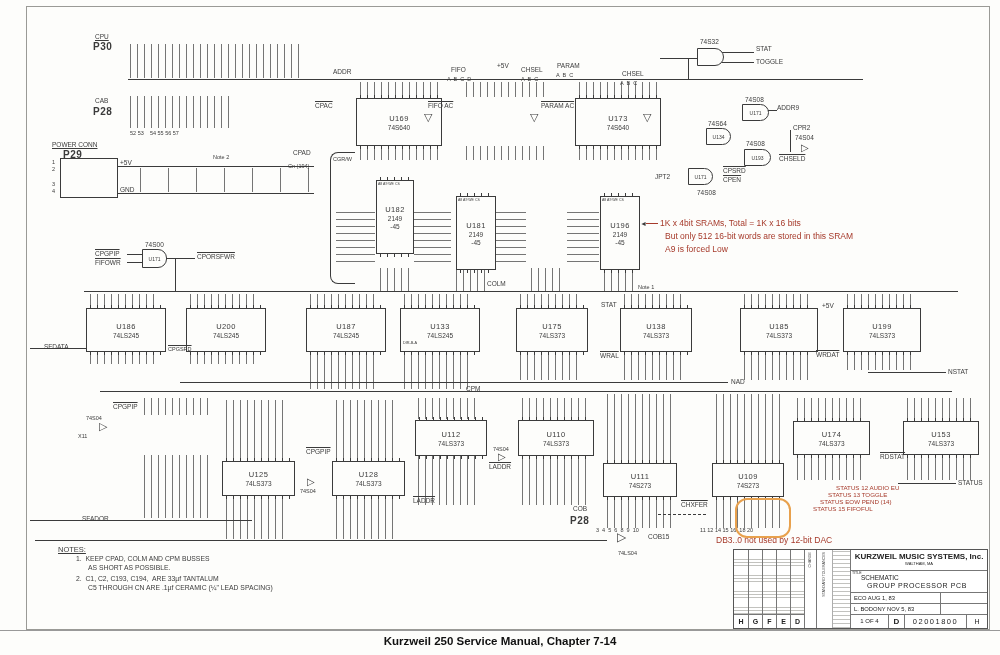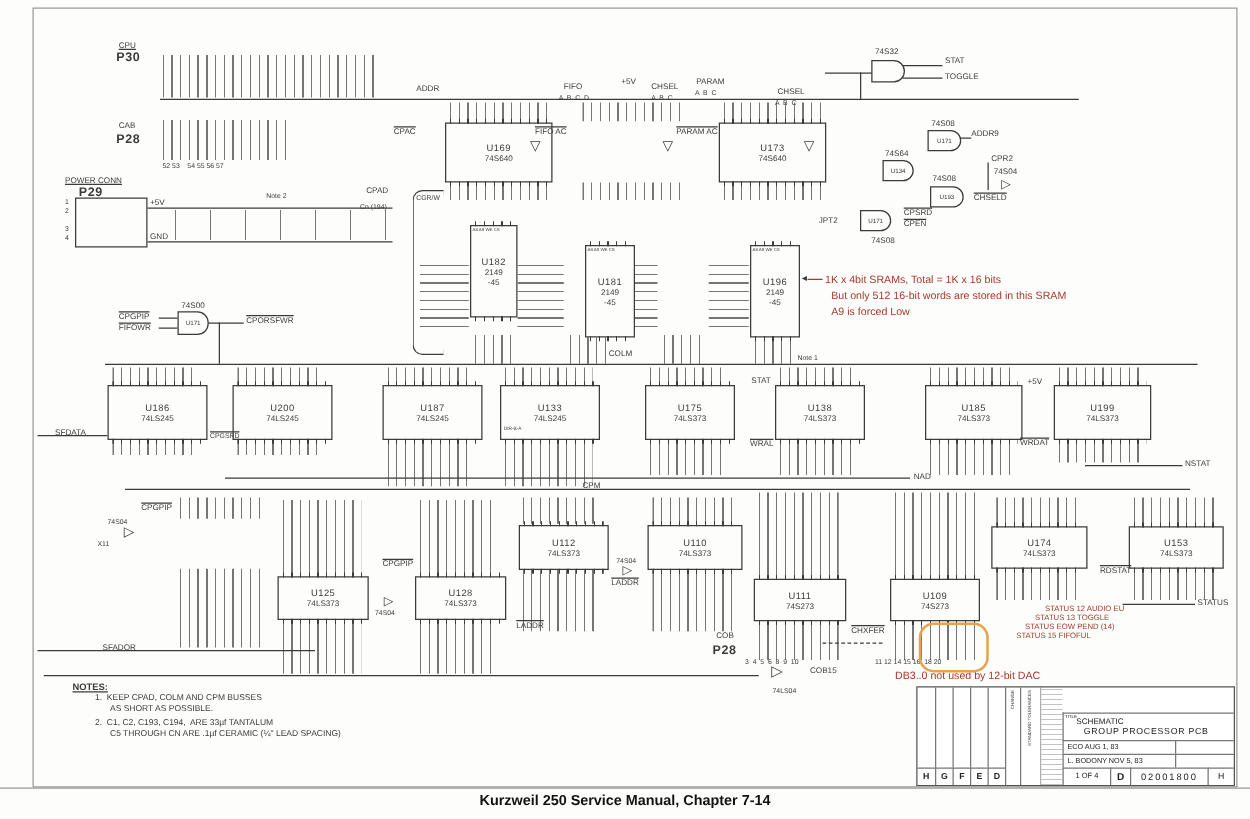--- a/index.html
+++ b/index.html
@@ -190,21 +190,21 @@
 
   <div class="lbl" style="left:293px;top:149px">CPAD</div>
   <div class="lbl sm" style="left:333px;top:156px">CGR/W</div>
 
   <div class="ic" style="left:376px;top:180px;width:36px;height:72px">
     <span class="sm" style="position:absolute;top:1px;left:1px;font-size:3.5px">A8 A9      WE CS</span>
     <span class="ref">U182</span>
     <span class="part">2149</span>
     <span class="part">-45</span>
   </div>
-  <div class="ic" style="left:468px;top:196px;width:38px;height:72px">
+  <div class="ic" style="left:456px;top:196px;width:38px;height:72px">
     <span class="sm" style="position:absolute;top:1px;left:1px;font-size:3.5px">A8 A9      WE CS</span>
     <span class="ref">U181</span>
     <span class="part">2149</span>
     <span class="part">-45</span>
   </div>
   <div class="ic" style="left:600px;top:196px;width:38px;height:72px">
     <span class="sm" style="position:absolute;top:1px;left:1px;font-size:3.5px">A8 A9      WE CS</span>
     <span class="ref">U196</span>
     <span class="part">2149</span>
     <span class="part">-45</span>
@@ -318,21 +318,21 @@
   <div class="lbl big" style="left:570px;top:515px">P28</div>
   <div class="lbl sm" style="left:596px;top:527px">3  4  5  6  8  9  10</div>
   <div class="lbl sm" style="left:700px;top:527px">11 12 14 15 16  18 20</div>
   <div class="hilite" style="left:735px;top:498px;width:52px;height:36px"></div>
   <div class="icon" style="left:617px;top:531px;font-size:12px">▷</div>
   <div class="lbl sm" style="left:618px;top:550px">74LS04</div>
   <div class="lbl" style="left:648px;top:533px">COB15</div>
   <div class="lbl red" style="left:716px;top:535px;font-size:8.5px">DB3..0 not used by 12-bit DAC</div>
   <div class="lbl" style="left:82px;top:515px">SFADOR</div>
 
-  <div class="lbl" style="left:58px;top:545px;font-size:7.5px;font-weight:bold;text-decoration:underline">NOTES:</div>
+  <div class="lbl" style="left:58px;top:545px;font-size:7.5px;font-weight:normal;text-decoration:underline">NOTES:</div>
   <div class="lbl" style="left:76px;top:555px;font-size:6.8px">1.  KEEP CPAD, COLM AND CPM BUSSES</div>
   <div class="lbl" style="left:88px;top:564px;font-size:6.8px">AS SHORT AS POSSIBLE.</div>
   <div class="lbl" style="left:76px;top:575px;font-size:6.8px">2.  C1, C2, C193, C194,  ARE 33µf TANTALUM</div>
   <div class="lbl" style="left:88px;top:584px;font-size:6.8px">C5 THROUGH CN ARE .1µf CERAMIC (¼" LEAD SPACING)</div>
 
   <div class="tb" style="left:733px;top:549px;width:253px;height:78px">
     <div class="cell scrib" style="left:0;top:0;width:14px;height:64px;border-left:none;border-top:none"></div>
     <div class="cell scrib" style="left:14px;top:0;width:14px;height:64px;border-top:none"></div>
     <div class="cell scrib" style="left:28px;top:0;width:14px;height:64px;border-top:none"></div>
     <div class="cell scrib" style="left:42px;top:0;width:14px;height:64px;border-top:none"></div>
@@ -342,20 +342,24 @@
     <div class="cell" style="left:28px;top:64px;width:14px;height:14px;text-align:center;font-weight:bold;font-size:7px;line-height:13px">F</div>
     <div class="cell" style="left:42px;top:64px;width:14px;height:14px;text-align:center;font-weight:bold;font-size:7px;line-height:13px">E</div>
     <div class="cell" style="left:56px;top:64px;width:14px;height:14px;text-align:center;font-weight:bold;font-size:7px;line-height:13px">D</div>
     <div class="cell" style="left:70px;top:0;width:12px;height:78px;border-top:none">
         <span class="rot" style="margin:2px auto;display:block">CHANGE</span>
       </div>
     <div class="cell" style="left:82px;top:0;width:16px;height:78px;border-top:none">
         <span class="rot" style="margin:2px auto;display:block">STANDARD TOLERANCES</span>
       </div>
     <div class="cell dots" style="left:98px;top:0;width:18px;height:78px;border-top:none"></div>
+    <div class="cell" style="left:116px;top:0;width:137px;height:20px;border-top:none;text-align:center">
+      <div style="font-weight:bold;font-size:8px;margin-top:2px">KURZWEIL MUSIC SYSTEMS, Inc.</div>
+      <div style="font-size:4px">WALTHAM, MA</div>
+    </div>
     <div class="cell" style="left:116px;top:20px;width:137px;height:22px">
       <span style="position:absolute;left:1px;top:0;font-size:3.5px">TITLE</span>
       <div style="font-size:6.5px;margin:3px 0 0 10px">SCHEMATIC</div>
       <div style="font-size:7px;margin:1px 0 0 16px;letter-spacing:.6px">GROUP PROCESSOR PCB</div>
     </div>
     <div class="cell" style="left:116px;top:42px;width:90px;height:11px;font-size:5.8px;padding:2px 0 0 3px">ECO   AUG 1, 83</div>
     <div class="cell" style="left:206px;top:42px;width:47px;height:11px"></div>
     <div class="cell" style="left:116px;top:53px;width:90px;height:11px;font-size:5.8px;padding:2px 0 0 3px">L. BODONY  NOV 5, 83</div>
     <div class="cell" style="left:206px;top:53px;width:47px;height:11px"></div>
     <div class="cell" style="left:116px;top:64px;width:38px;height:14px;font-size:6px;text-align:center;line-height:13px">1 OF 4</div>

